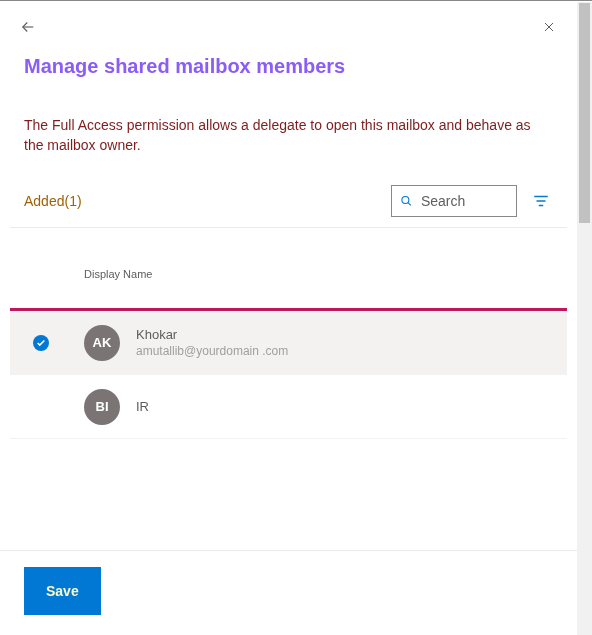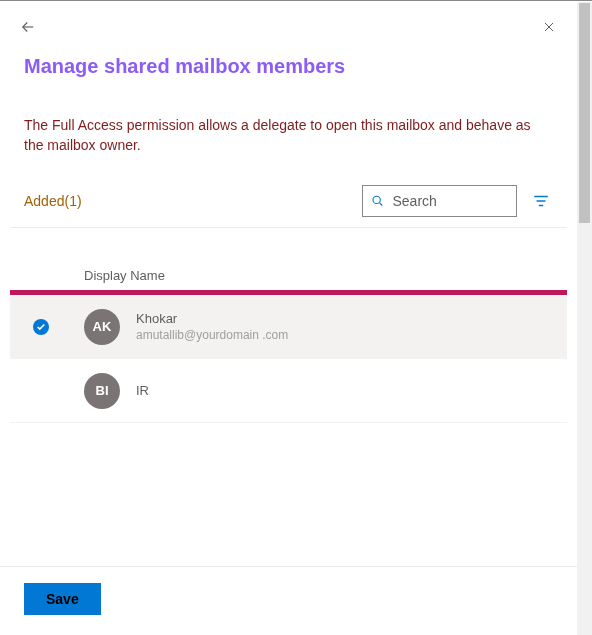--- a/index.html
+++ b/index.html
@@ -75,21 +75,21 @@
   .added-label {
     font-size: 14px;
     color: #a16207;
     flex: 1;
   }
   .search-box {
     display: flex;
     align-items: center;
     border: 1px solid #8a8886;
     height: 32px;
-    width: 155px;
+    width: 126px;
     padding: 0 8px;
     gap: 8px;
   }
   .search-box input {
     border: none;
     outline: none;
     font-size: 14px;
     width: 100%;
     color: #323130;
   }
@@ -97,26 +97,27 @@
   .filter-btn {
     width: 24px;
     height: 24px;
     display: flex;
     align-items: center;
     justify-content: center;
     cursor: pointer;
     color: #0078d4;
   }
   .list-header {
-    font-size: 13px;
+    font-size: 11px;
     color: #605e5c;
-    padding: 40px 0 7px 74px;
+    padding: 40px 0 16px 74px;
   }
   .list {
-    border-top: 5px solid #be185d;
+    border-top: 3px solid #be185d;
+    margin-top: 12px;
   }
   .row {
     display: flex;
     align-items: center;
     height: 64px;
     border-bottom: 1px solid #f3f2f1;
     padding: 0 10px 0 22px;
     gap: 16px;
   }
   .row.selected {
@@ -167,25 +168,25 @@
     position: absolute;
     left: 0;
     right: 15px;
     bottom: 0;
     padding: 16px 24px 20px 24px;
     border-top: 1px solid #edebe9;
     background: #fff;
   }
   .save-btn {
     background: #0078d4;
-    color: #000000;
+    color: #fef9c3;
     border: none;
     font-size: 14px;
     font-weight: 600;
-    padding: 8px 22px;
+    padding: 16px 22px;
     cursor: pointer;
     font-family: inherit;
   }
 </style>
 </head>
 <body>
 
 <div class="scrollbar-track">
   <div class="scrollbar-thumb"></div>
 </div>

